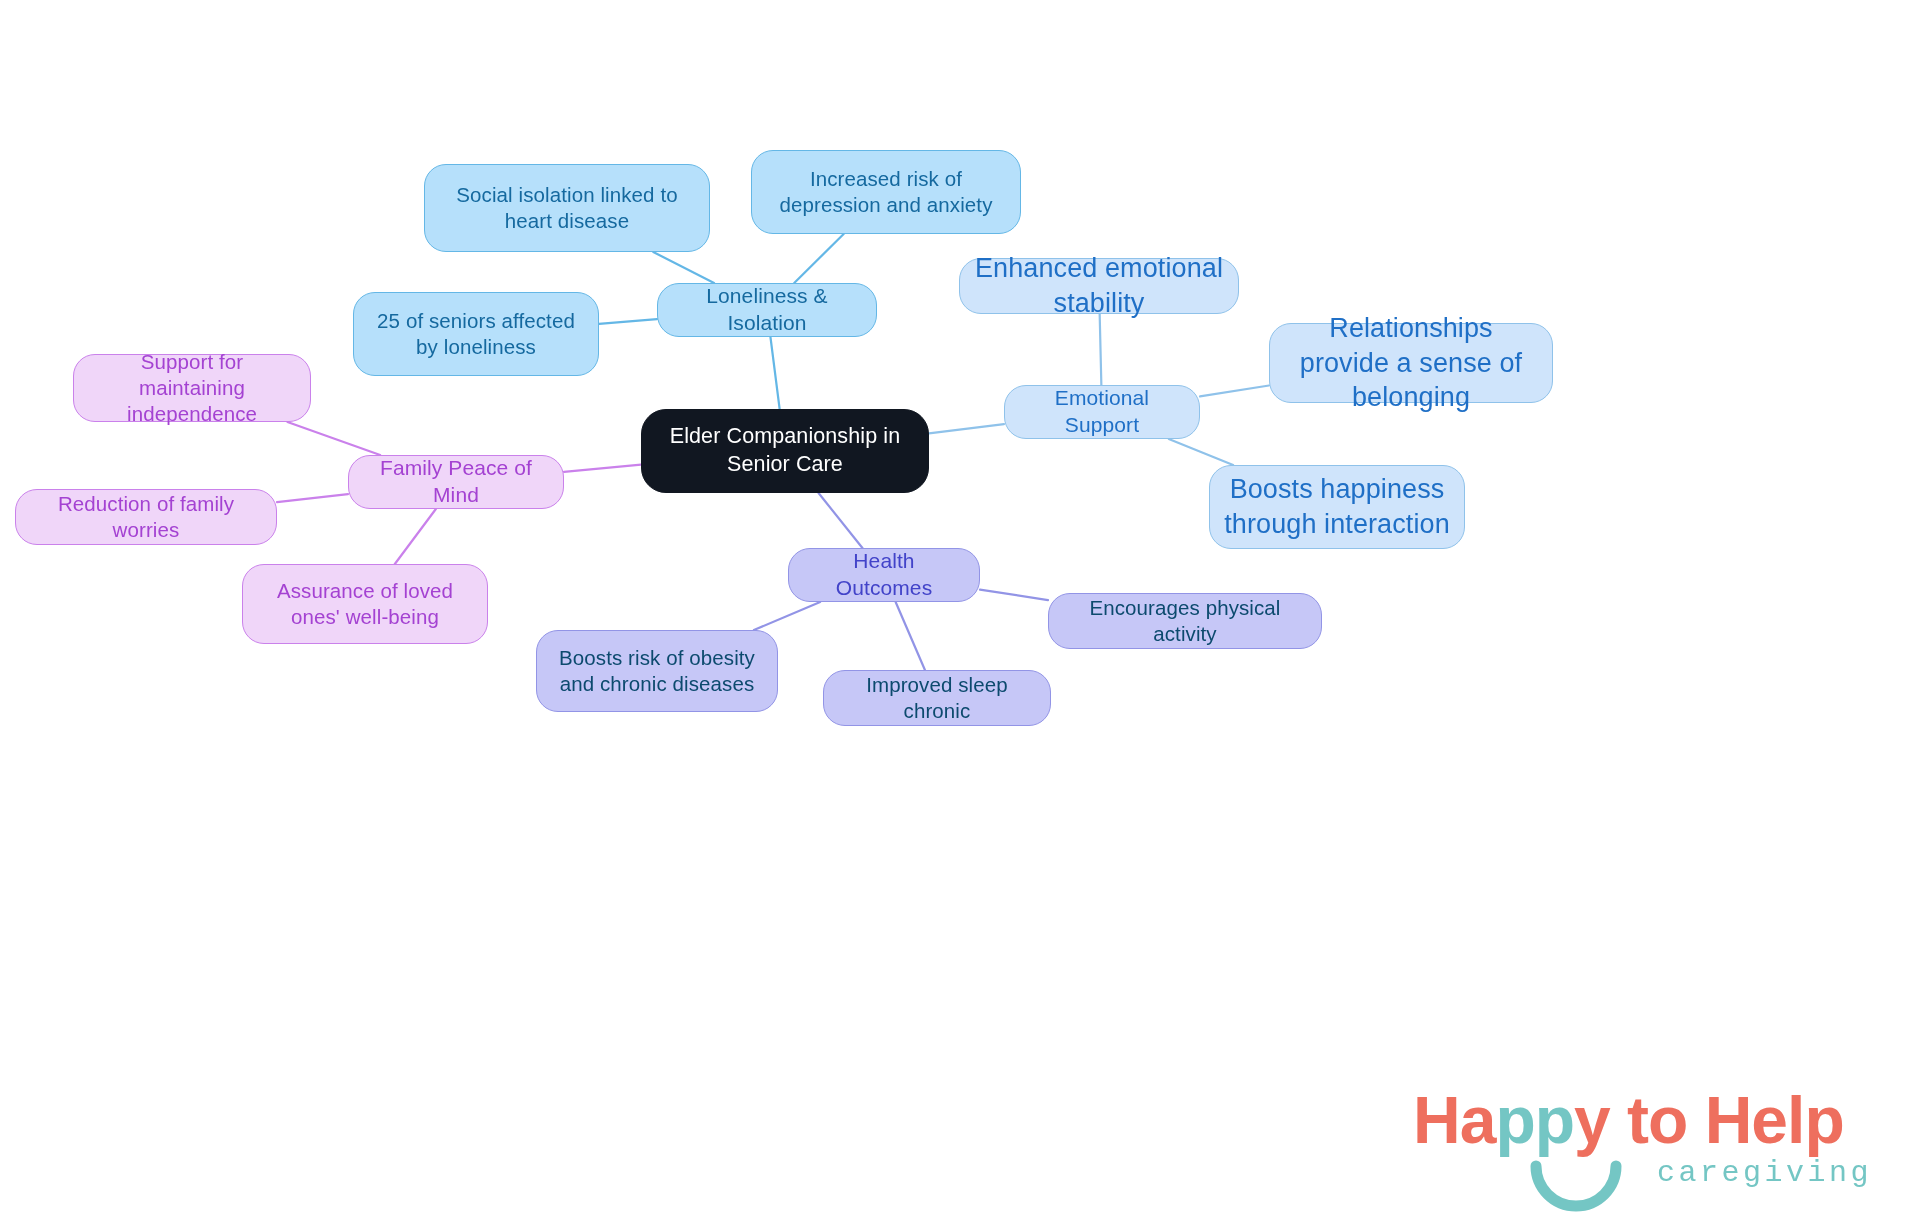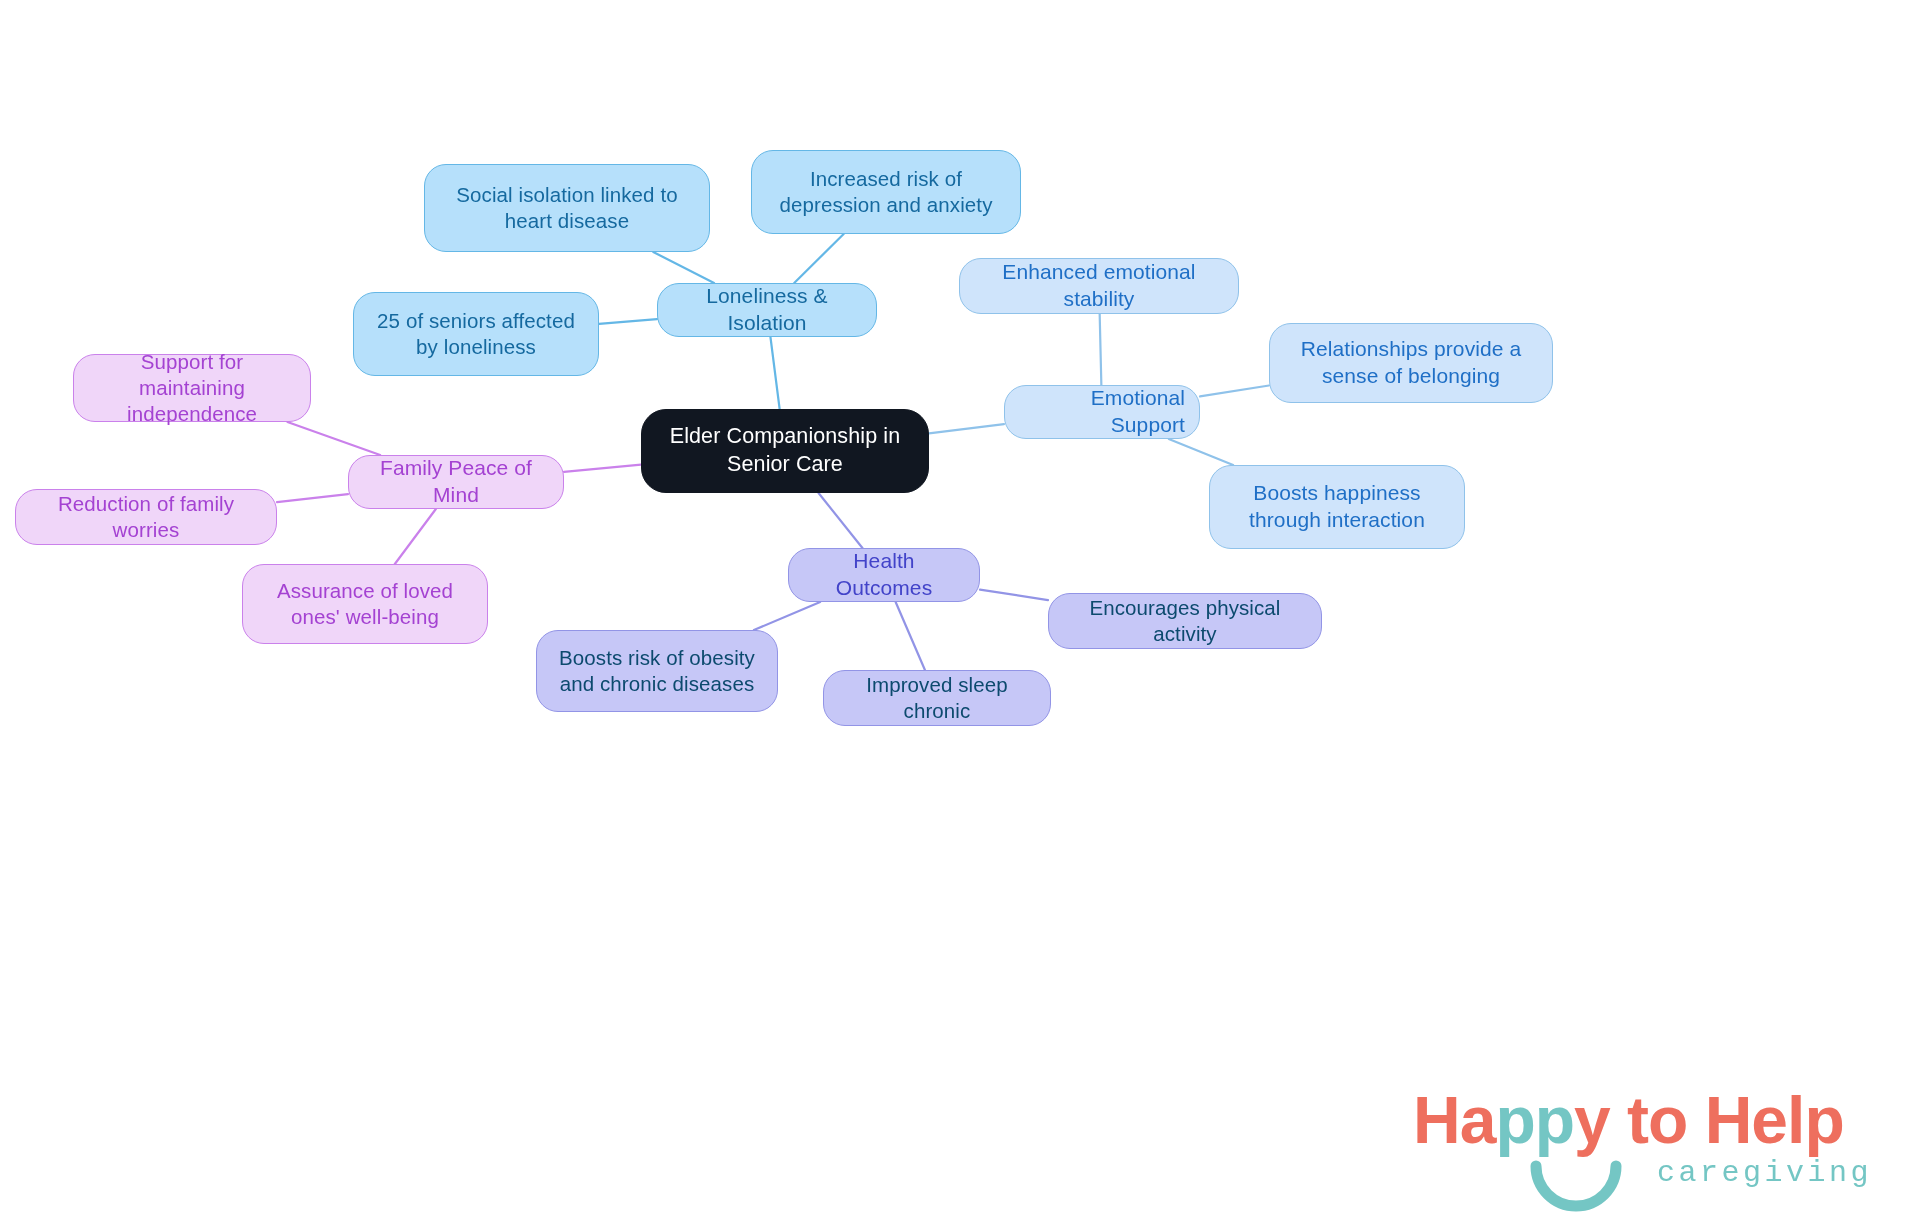--- a/index.html
+++ b/index.html
@@ -58,27 +58,26 @@
     background: #b6e0fb;
     border-color: #64b7e6;
     color: #15699f;
     font-size: 20.5px;
   }
   .node-lightblue-branch {
     background: #cfe4fb;
     border-color: #8fc2ea;
     color: #1f6fc6;
     font-size: 21px;
-    text-align: right;
   }
   .node-lightblue-leaf {
     background: #cfe4fb;
     border-color: #8fc2ea;
     color: #1f6fc6;
-    font-size: 21px;
+    font-size: 27px;
   }
   .node-periwinkle-branch {
     background: #c6c7f7;
     border-color: #9294e6;
     color: #4243c9;
     font-size: 21px;
   }
   .node-periwinkle-leaf {
     background: #c6c7f7;
     border-color: #9294e6;

